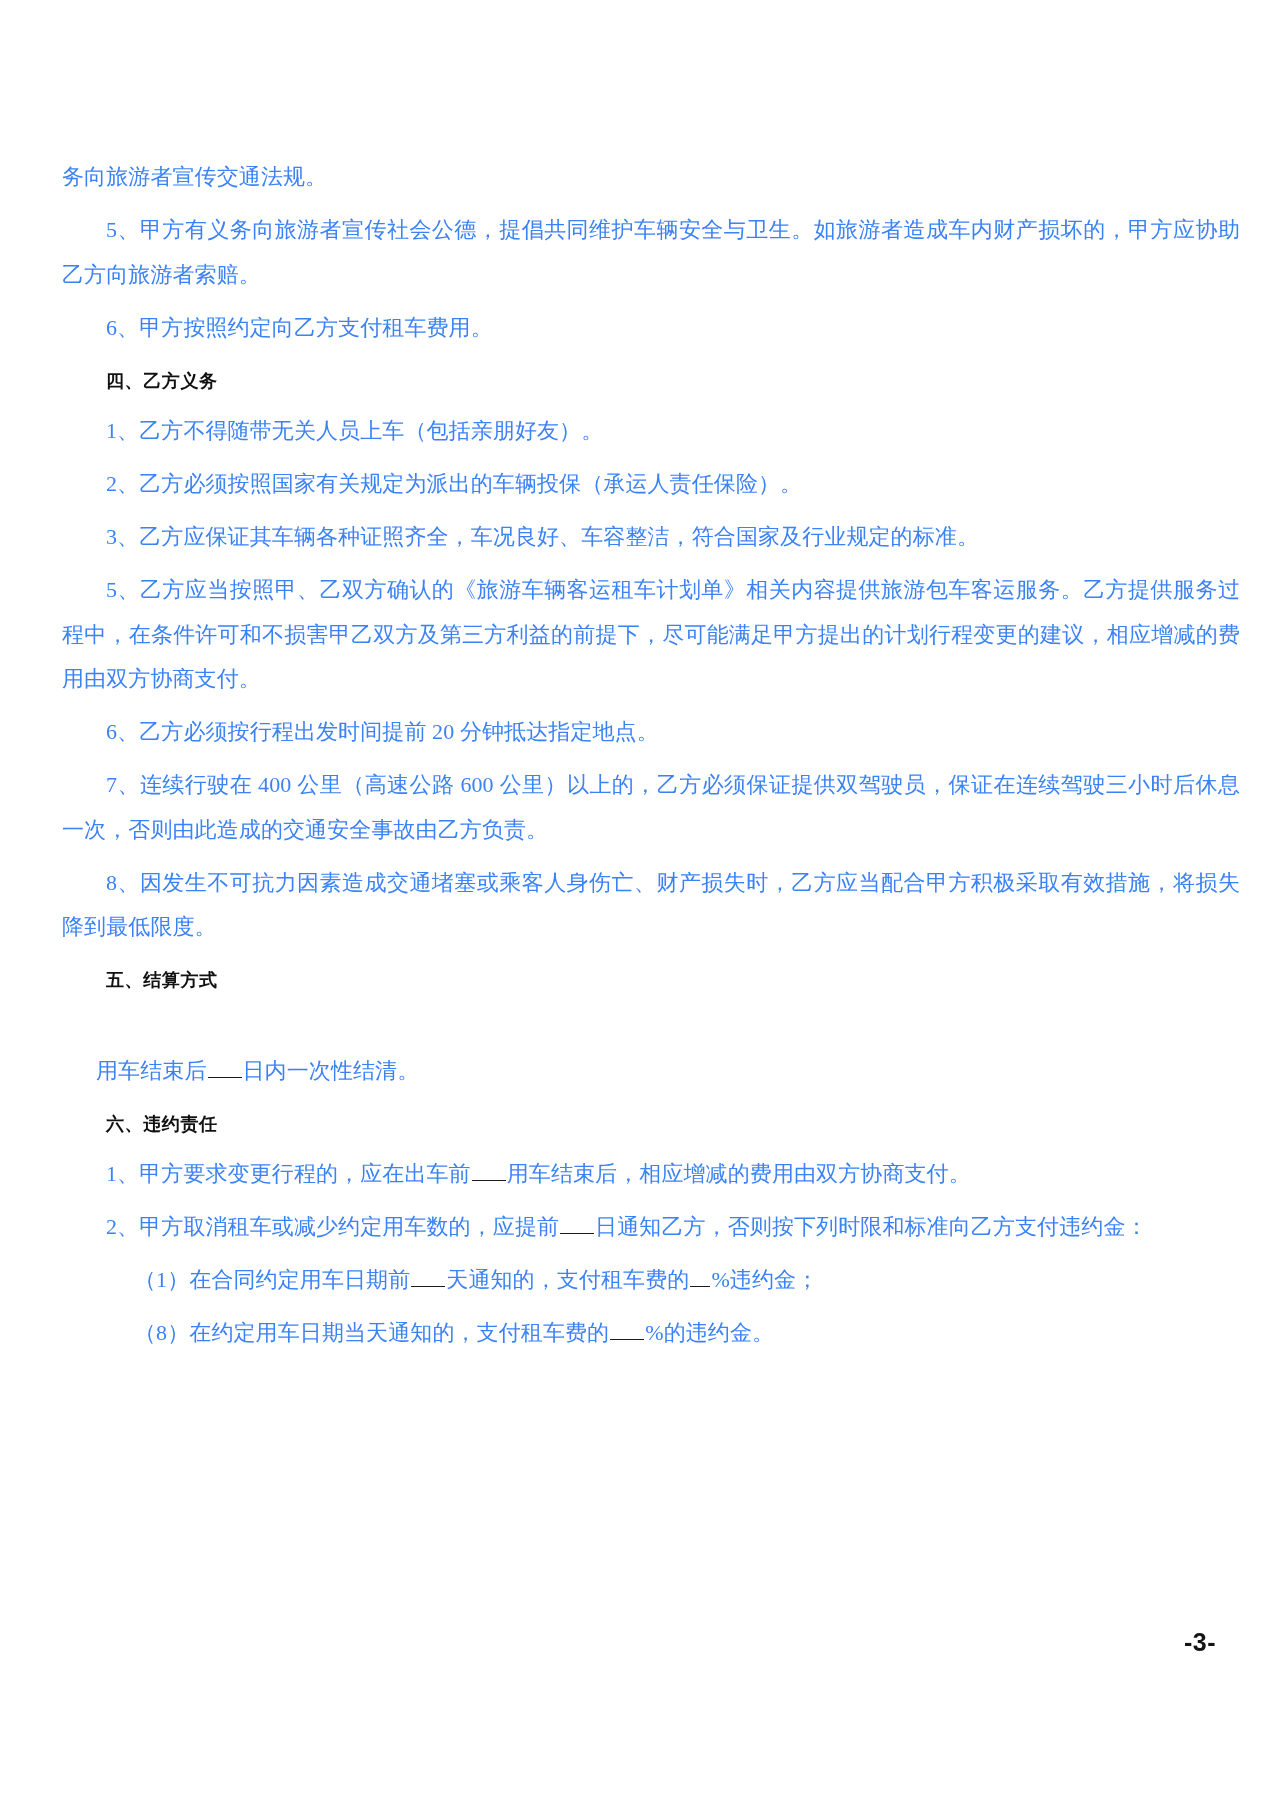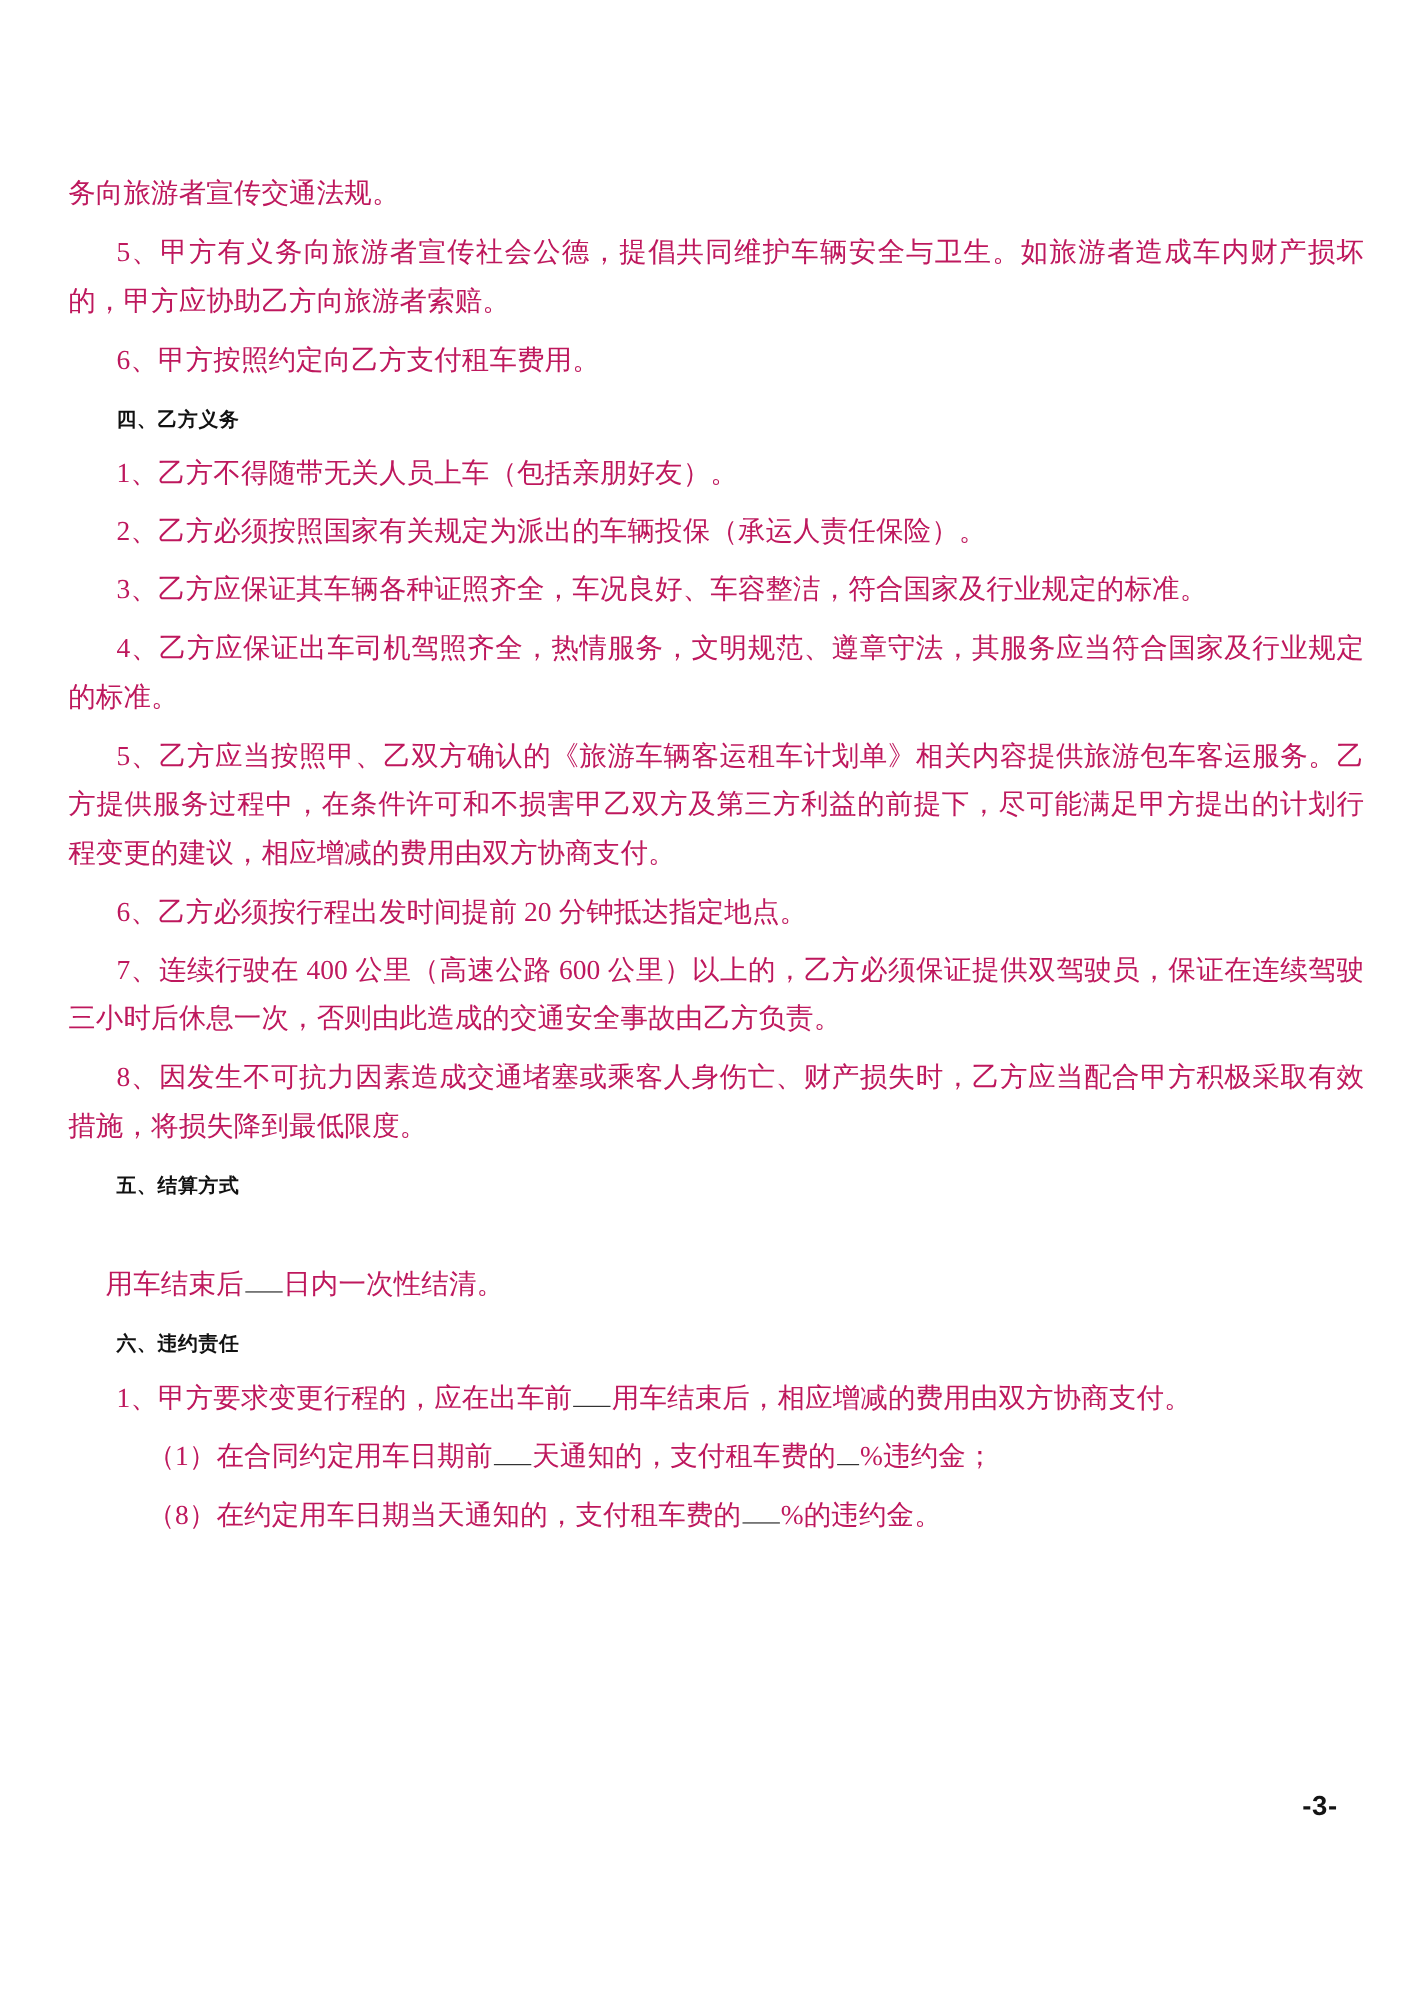--- a/index.html
+++ b/index.html
@@ -28,27 +28,27 @@
 
   .content {
     position: absolute;
     left: 62px;
     top: 155px;
     width: 1178px;
   }
 
   
   .para {
-    font-size: 25px;
+    font-size: 22px;
     line-height: 44.5px;
     text-align: justify;
     text-justify: inter-ideograph;
     margin: 0 0 8.5px 0;
     letter-spacing: 0.1px;
-    color: #be185d;
+    color: #3b82f6;
   }
   .para.cont {
     text-indent: 0;
   }
   .para.indent {
     text-indent: 44px;
   }
   .para.indent-sm {
     text-indent: 34px;
     margin-top: 46px;
@@ -106,21 +106,20 @@
     <p class="para indent">6、甲方按照约定向乙方支付租车费用。</p>
 
     <h2 class="section-heading">四、乙方义务</h2>
 
     <p class="para indent">1、乙方不得随带无关人员上车（包括亲朋好友）。</p>
 
     <p class="para indent">2、乙方必须按照国家有关规定为派出的车辆投保（承运人责任保险）。</p>
 
     <p class="para indent">3、乙方应保证其车辆各种证照齐全，车况良好、车容整洁，符合国家及行业规定的标准。</p>
 
-    <p class="para indent">4、乙方应保证出车司机驾照齐全，热情服务，文明规范、遵章守法，其服务应当符合国家及行业规定的标准。</p>
 
     <p class="para indent">5、乙方应当按照甲、乙双方确认的《旅游车辆客运租车计划单》相关内容提供旅游包车客运服务。乙方提供服务过程中，在条件许可和不损害甲乙双方及第三方利益的前提下，尽可能满足甲方提出的计划行程变更的建议，相应增减的费用由双方协商支付。</p>
 
     <p class="para indent">6、乙方必须按行程出发时间提前 20 分钟抵达指定地点。</p>
 
     <p class="para indent">7、连续行驶在 400 公里（高速公路 600 公里）以上的，乙方必须保证提供双驾驶员，保证在连续驾驶三小时后休息一次，否则由此造成的交通安全事故由乙方负责。</p>
 
     <p class="para indent">8、因发生不可抗力因素造成交通堵塞或乘客人身伤亡、财产损失时，乙方应当配合甲方积极采取有效措施，将损失降到最低限度。</p>
 
     <h2 class="section-heading">五、结算方式</h2>
@@ -128,20 +127,23 @@
     <p class="para indent-sm nojust">
       <span>用车结束后</span><span class="blank w2"></span><span>日内一次性结清。</span>
     </p>
 
     <h2 class="section-heading">六、违约责任</h2>
 
     <p class="para indent nojust">
       <span>1、甲方要求变更行程的，应在出车前</span><span class="blank w2"></span><span>用车结束后，相应增减的费用由双方协商支付。</span>
     </p>
 
+    <p class="para indent">
+      <span>2、甲方取消租车或减少约定用车数的，应提前</span><span class="blank w2"></span><span>日通知乙方，否则按下列时限和标准向乙方支付违约金：</span>
+    </p>
 
     <p class="para indent-sub nojust">
       <span>（1）在合同约定用车日期前</span><span class="blank w2"></span><span>天通知的，支付租车费的</span><span class="blank w3"></span><span>%违约金；</span>
     </p>
 
 
     <p class="para indent-sub nojust">
       <span>（8）在约定用车日期当天通知的，支付租车费的</span><span class="blank w2"></span><span>%的违约金。</span>
     </p>
 

